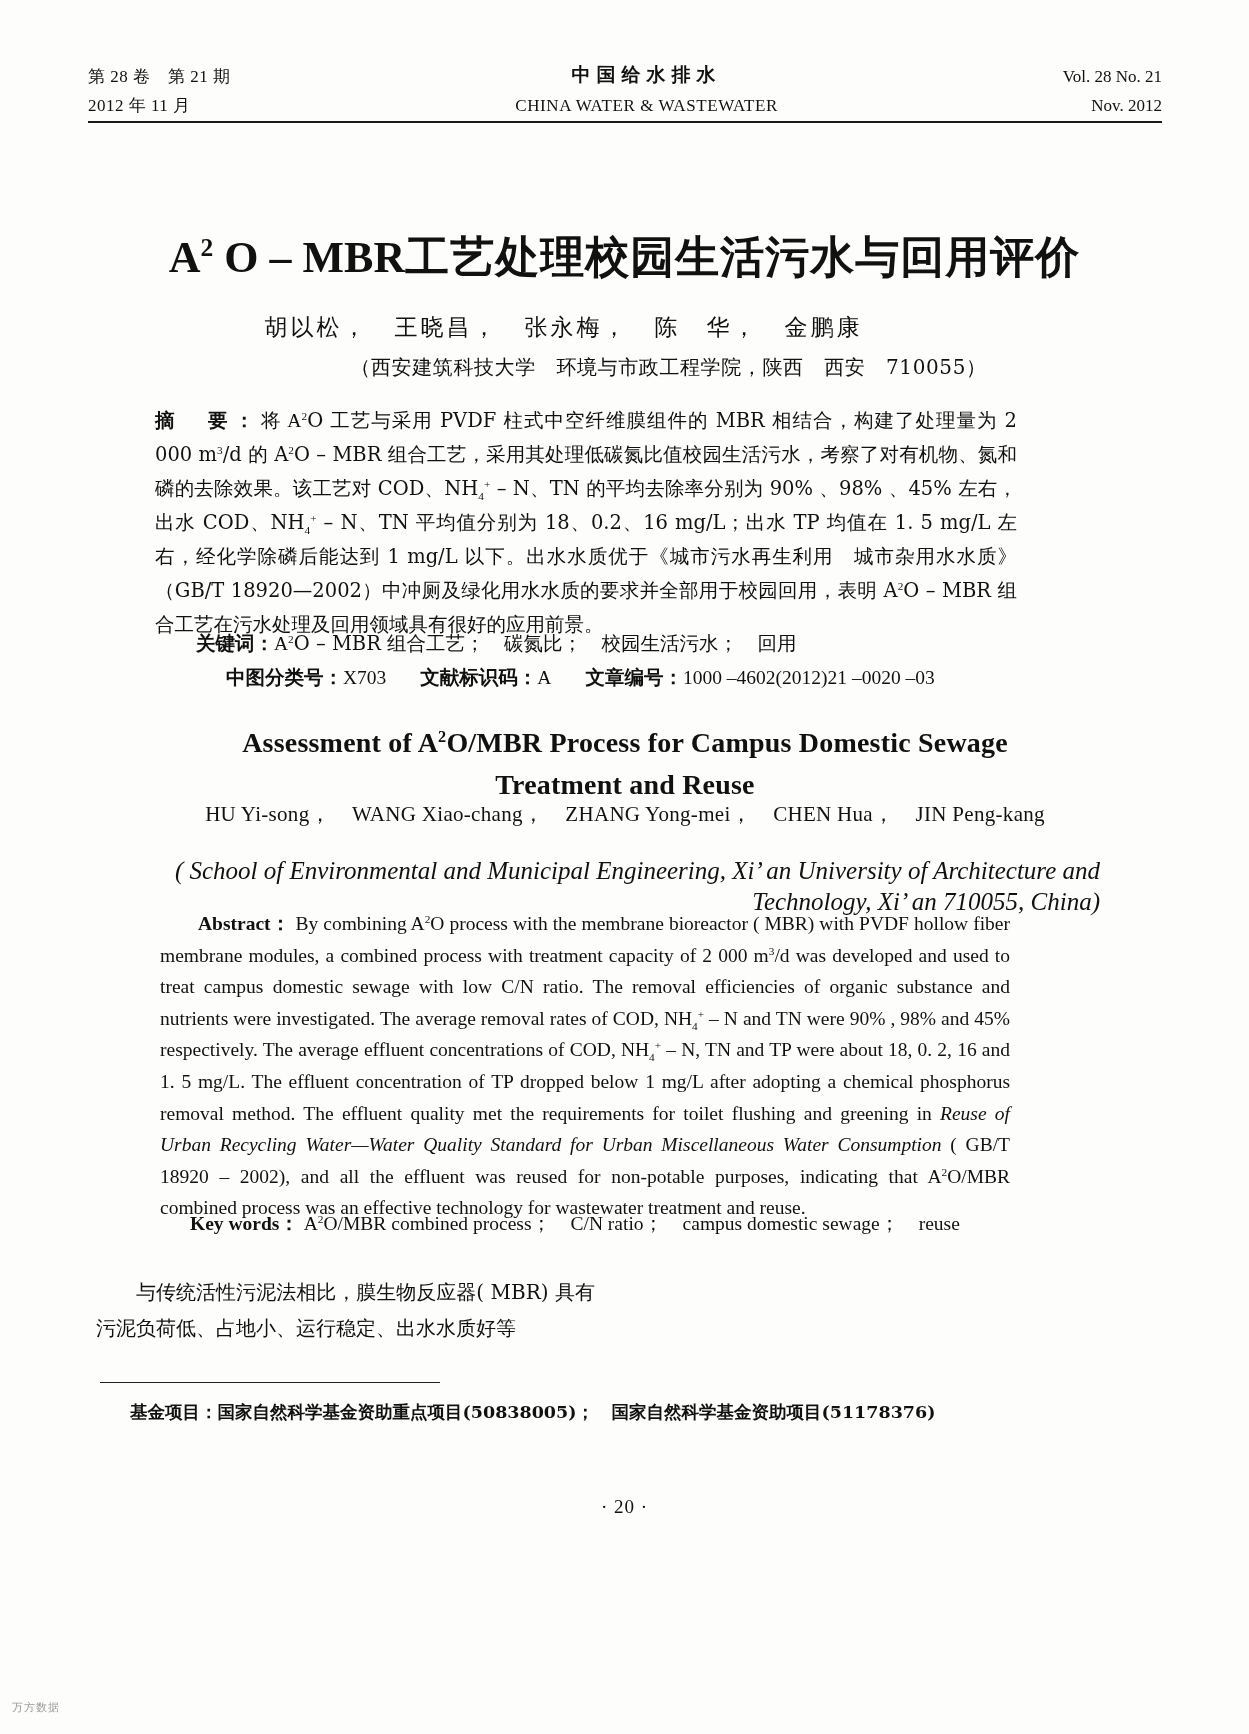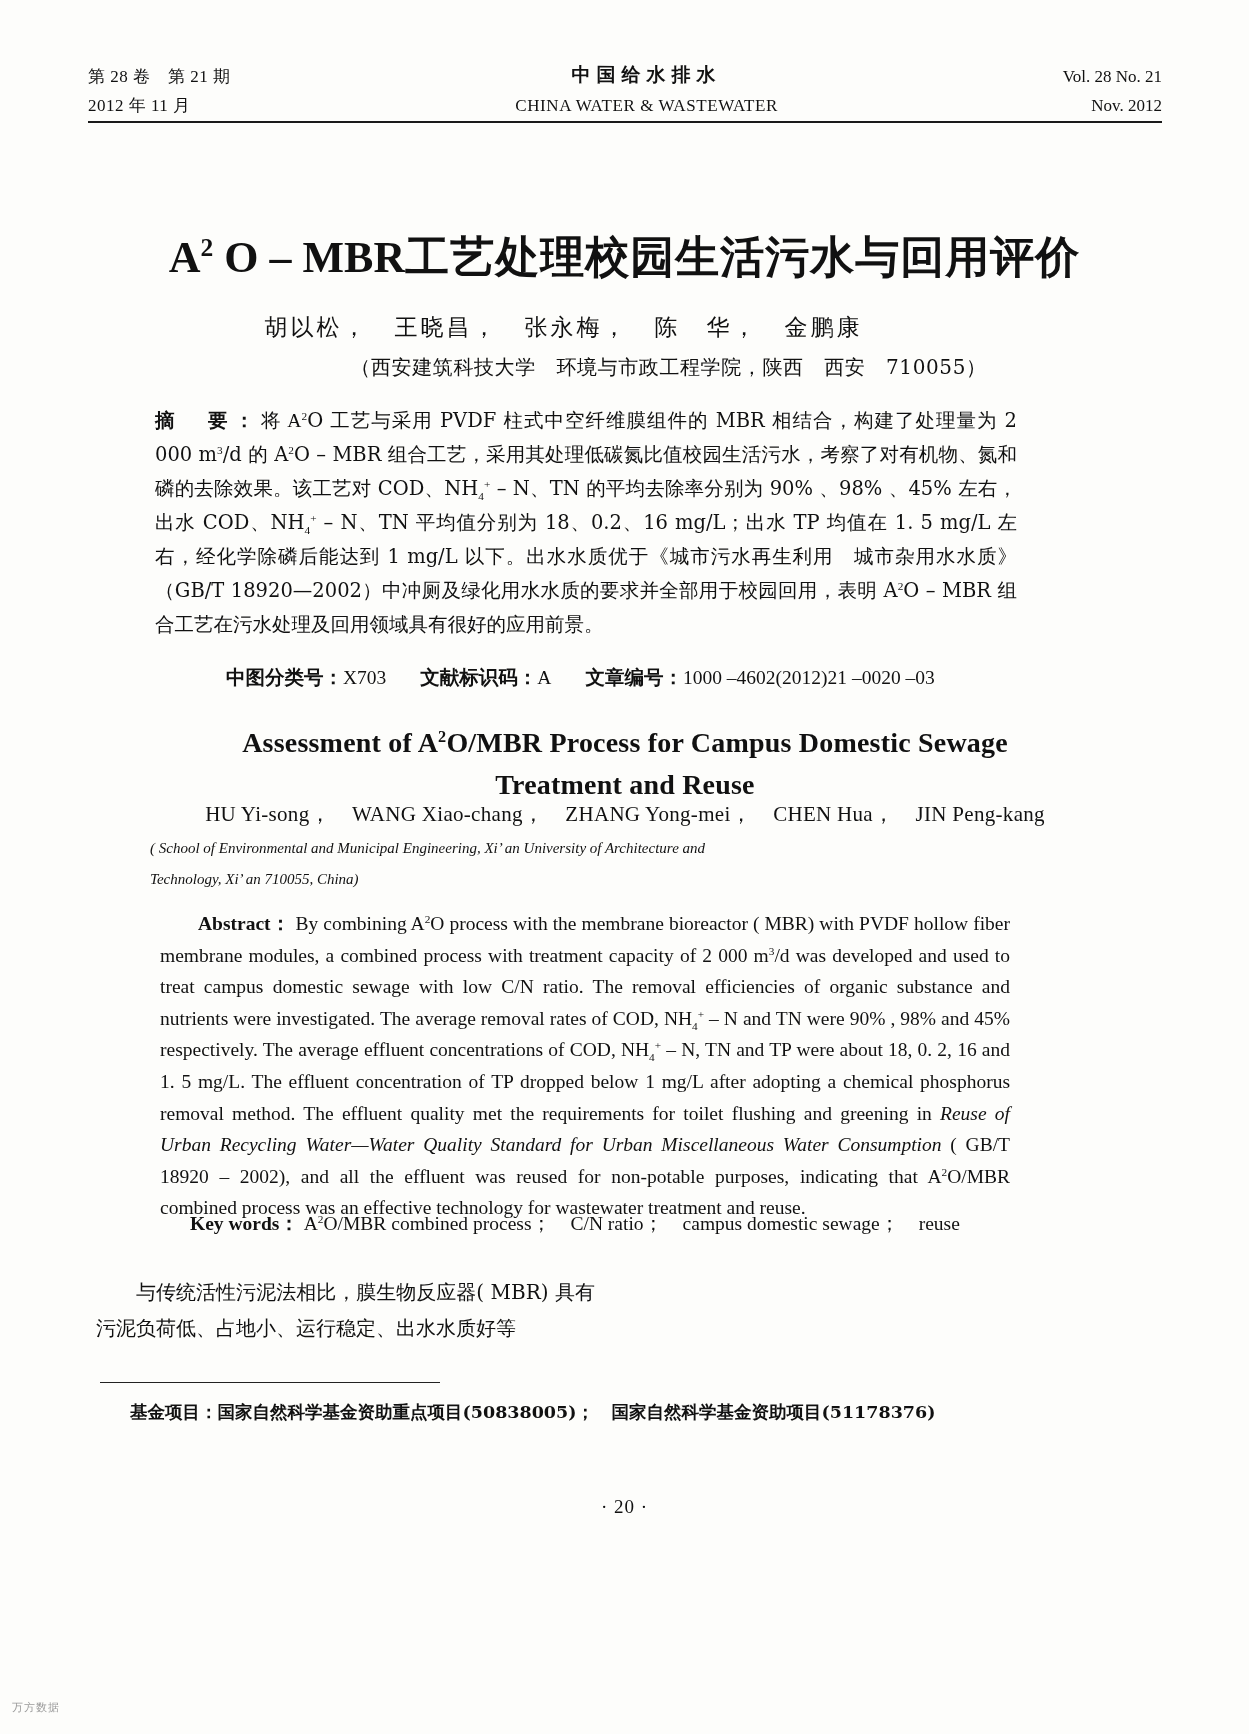--- a/index.html
+++ b/index.html
@@ -148,25 +148,25 @@
   .authors-en {
     position: absolute;
     left: 120px; top: 800px;
     width: 1010px;
     text-align: center;
     font-size: 21px;
     letter-spacing: .3px;
   }
   .affil-en {
     position: absolute;
-    left: 150px; top: 833px;
+    left: 150px; top: 855px;
     width: 950px;
-    text-align: left;
+    text-align: right;
     font-style: italic;
-    font-size: 15px;
+    font-size: 25px;
     line-height: 31px;
   }
   .abs-en {
     position: absolute;
     left: 152px;
     top: 900px;
     width: 866px;
     font-size: 19.5px;
     line-height: 31.6px;
     text-align: justify;
@@ -272,20 +272,23 @@
 
   <div class="authors-cn">胡以松，　王晓昌，　张永梅，　陈　华，　金鹏康</div>
   <div class="affil-cn">（西安建筑科技大学　环境与市政工程学院，陕西　西安　710055）</div>
 
   <div class="abs-cn">
     <p>
       <span class="lead">摘　要：</span><span class="lat">将 A</span><sup class="lat">2</sup><span>O 工艺与采用 PVDF 柱式中空纤维膜组件的 MBR 相结合，构建了处理量为 2 000 m</span><sup class="lat">3</sup><span>/d 的 A</span><sup class="lat">2</sup><span>O – MBR 组合工艺，采用其处理低碳氮比值校园生活污水，考察了对有机物、氮和磷的去除效果。该工艺对 COD、NH</span><sub class="lat">4</sub><sup class="lat">+</sup><span> – N、TN 的平均去除率分别为 90% 、98% 、45% 左右，出水 COD、NH</span><sub class="lat">4</sub><sup class="lat">+</sup><span> – N、TN 平均值分别为 18、0.2、16 mg/L；出水 TP 均值在 1. 5 mg/L 左右，经化学除磷后能达到 1 mg/L 以下。出水水质优于《城市污水再生利用　城市杂用水水质》（GB/T 18920—2002）中冲厕及绿化用水水质的要求并全部用于校园回用，表明 A</span><sup class="lat">2</sup><span>O – MBR 组合工艺在污水处理及回用领域具有很好的应用前景。</span>
     </p>
   </div>
 
+  <div class="kw-cn">
+    <b>关键词：</b><span class="lat">A</span><sup class="lat">2</sup><span>O – MBR 组合工艺；　碳氮比；　校园生活污水；　回用</span>
+  </div>
 
   <div class="clc-cn">
     <b>中图分类号：</b><span class="lat">X703</span><span class="gap-sm"></span><b>文献标识码：</b><span class="lat">A</span><span class="gap-sm"></span><b>文章编号：</b><span class="lat">1000 –4602(2012)21 –0020 –03</span>
   </div>
 
   <div class="title-en">
     <span>Assessment of A</span><sup>2</sup><span>O/MBR Process for Campus Domestic Sewage</span><br>
     <span>Treatment and Reuse</span>
   </div>
 

